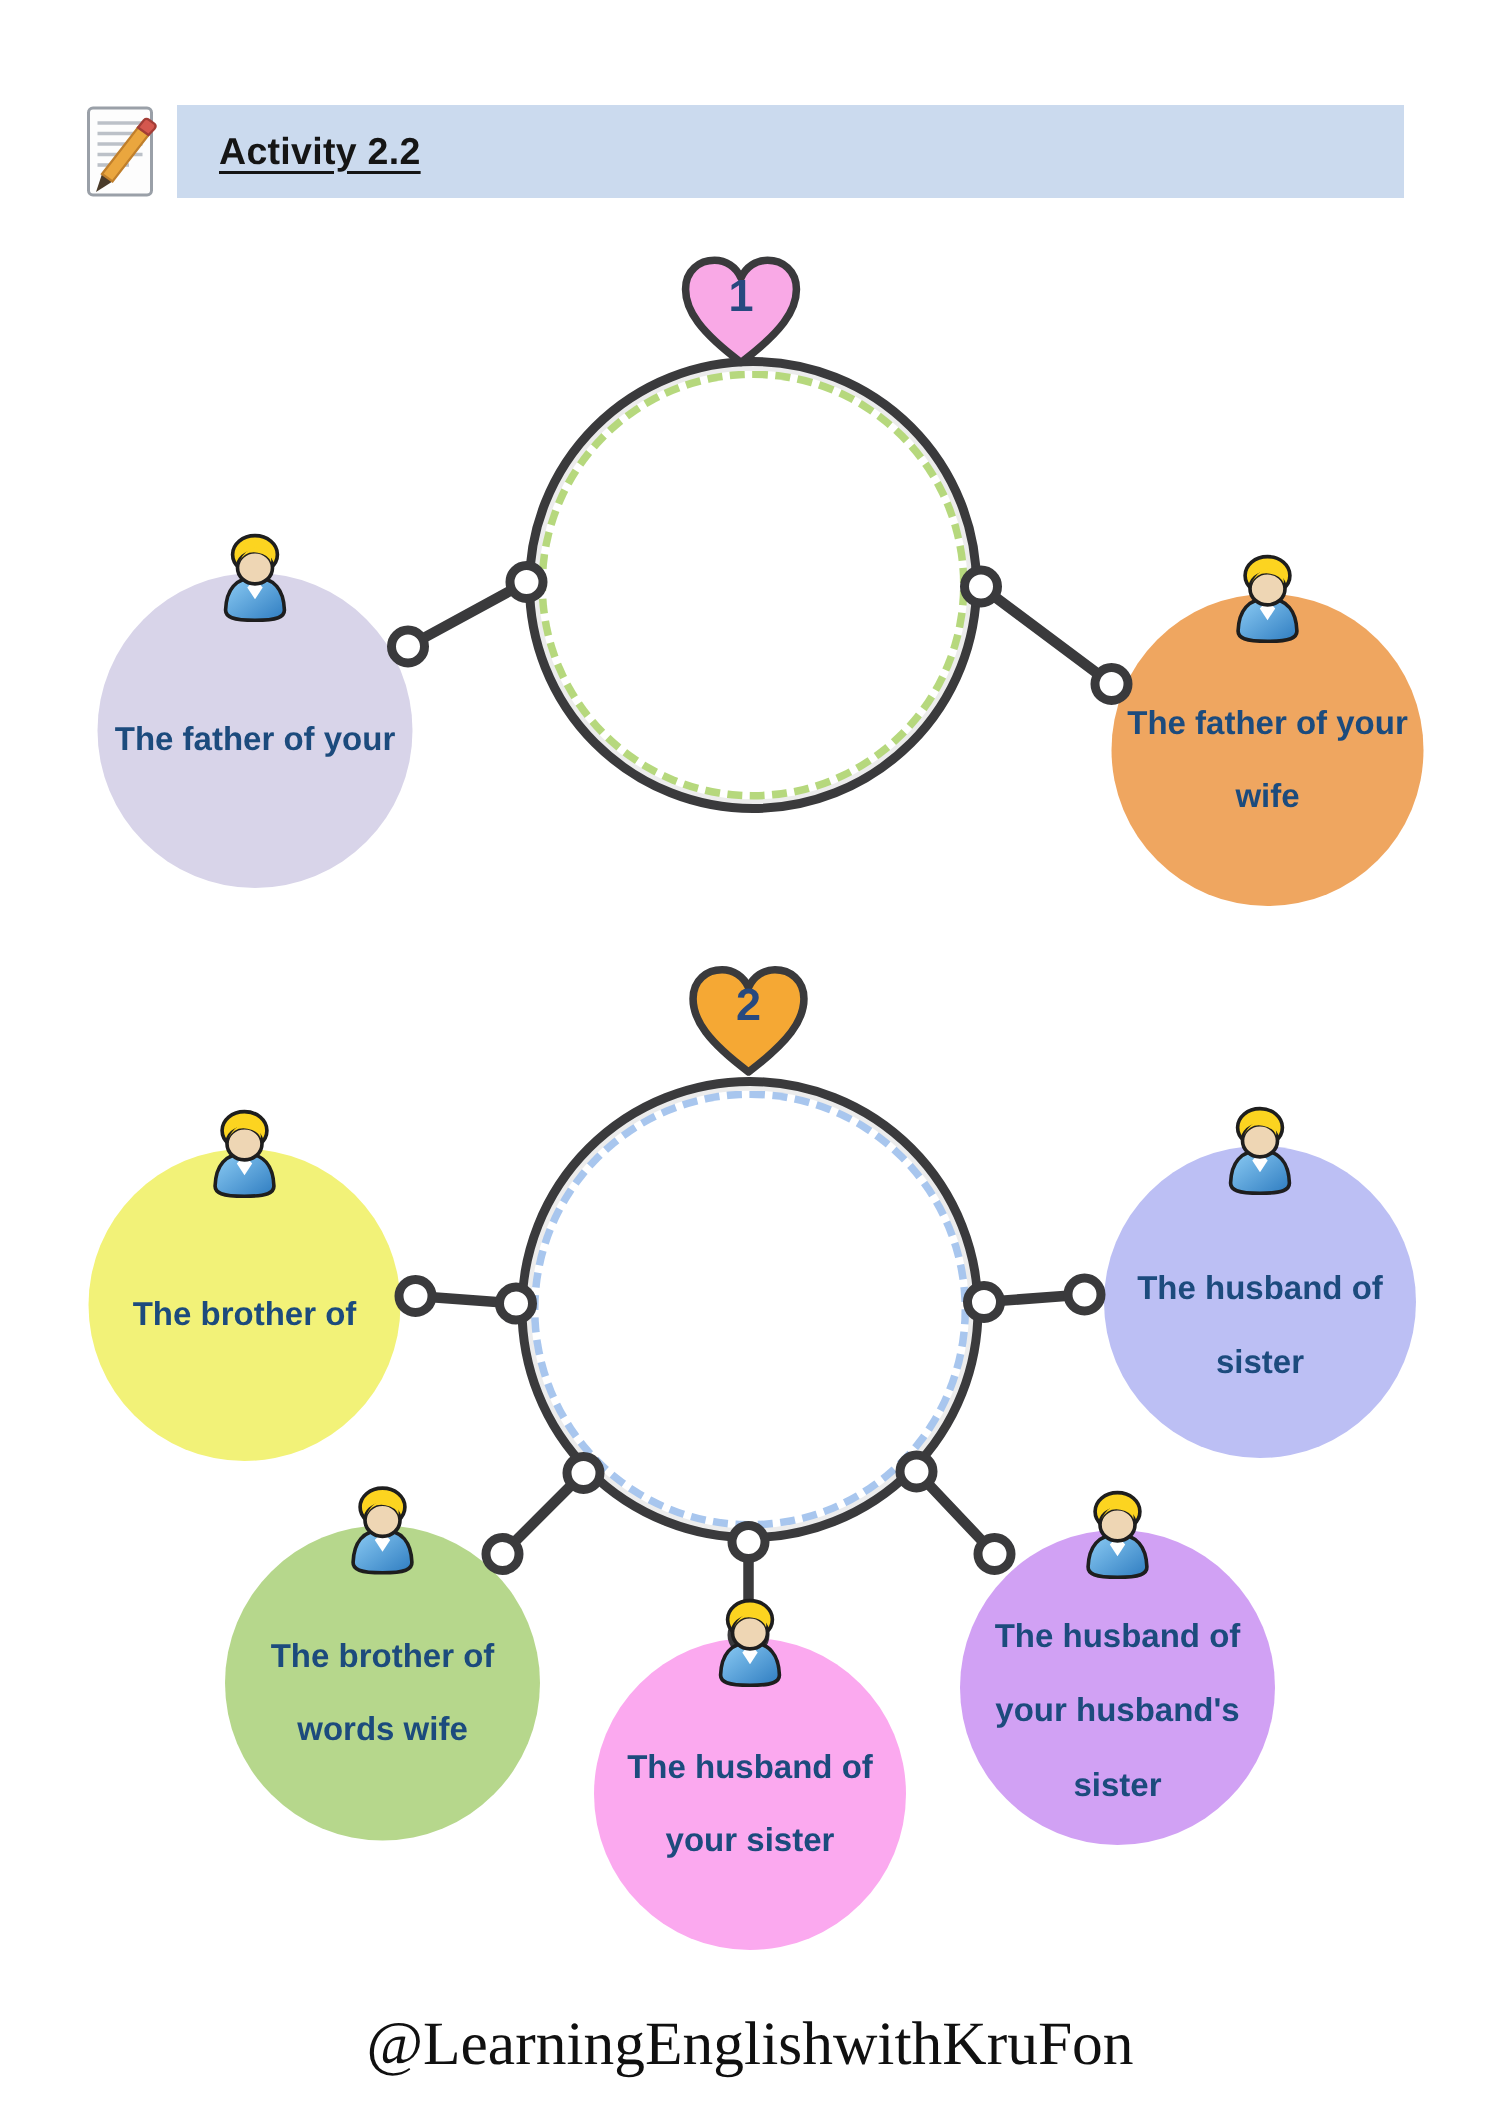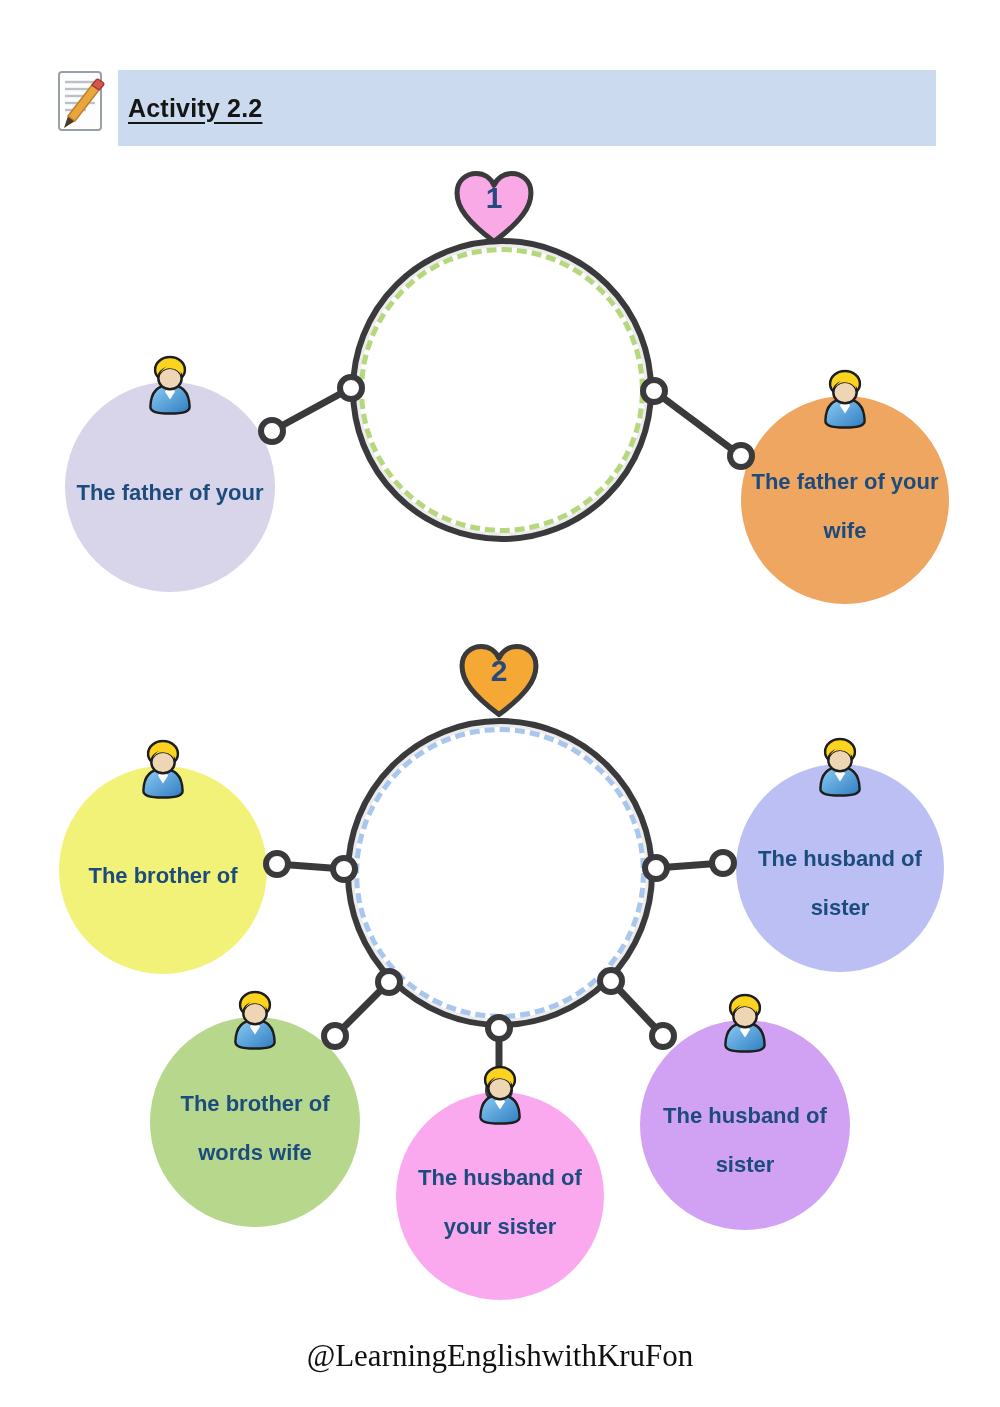--- a/index.html
+++ b/index.html
@@ -3,22 +3,22 @@
 <meta charset="utf-8">
 <style>
   * { margin:0; padding:0; box-sizing:border-box; }
   html,body { background:#ffffff; }
   body { font-family:"Liberation Sans", sans-serif; }
   .page { position:relative; width:1000px; height:1407px; margin:0 auto; background:#ffffff; overflow:hidden; }
 
   
   .hdr-icon { position:absolute; left:56px; top:70px; width:56px; height:64px; }
   .hdr-icon svg { width:100%; height:100%; display:block; }
-  .hdr-bar { position:absolute; left:118px; top:70px; width:818px; height:76px;
-             display:flex; align-items:center; padding-left:10px;
+  .hdr-bar { position:absolute; left:118px; top:70px; width:818px; height:62px;
+             display:flex; align-items:center; padding-left:28px;
              font-size:25px; font-weight:700; color:#151515; letter-spacing:.2px; }
   .hdr-bar .act { text-decoration:underline; text-underline-offset:5px; margin-right:11px; white-space:nowrap; }
 
   
   .drop-circle { position:absolute; border:6px solid #3a3a3c; border-radius:50%; background:#ececec; }
   .drop-circle .dashed { position:absolute; inset:3px; border:5px dashed #999; border-radius:50%; background:#ffffff; }
   .c1 { left:350px; top:238px; width:304px; height:304px; }
   .c2 { left:345px; top:718px; width:310px; height:310px; }
 
   
@@ -44,21 +44,21 @@
   .b1 { left:65px;  top:382px;  width:210px; height:210px; }
   .b2 { left:741px; top:396px;  width:208px; height:208px; }
   .b3 { left:59px;  top:766px;  width:208px; height:208px; }
   .b4 { left:736px; top:764px;  width:208px; height:208px; }
   .b5 { left:150px; top:1017px; width:210px; height:210px; }
   .b6 { left:396px; top:1092px; width:208px; height:208px; }
   .b7 { left:640px; top:1020px; width:210px; height:210px; }
 
   
   .footer { position:absolute; left:0; right:0; top:1338px; text-align:center;
-            font-family:"Liberation Serif", serif; font-size:31px; color:#101010; }
+            font-family:"Liberation Serif", serif; font-size:41px; color:#101010; }
 </style>
 </head>
 <body>
 
 <svg style="position:absolute;width:0;height:0" aria-hidden="true">
   <defs>
     <linearGradient id="pbody" x1="0" y1="0" x2="1" y2="1">
       <stop offset="0" stop-color="#8ecdf5"></stop>
         <stop offset="1" stop-color="#2e7cc0"></stop>
     </linearGradient>
@@ -166,20 +166,21 @@
     </div>
   </div>
   <div class="bubble b7 three" style="background-color: rgb(209, 161, 244);">
     <span class="person">
         <svg viewBox="0 0 60 66">
           <use href="#person-sym"></use>
         </svg>
       </span>
     <div class="bubble-text">
       <div>The husband of</div>
+      <div>your husband's</div>
       <div>sister</div>
     </div>
   </div>
 
   <svg class="connectors" width="1000" height="1407" viewBox="0 0 1000 1407">
     <g stroke="#3a3a3c" stroke-width="7" stroke-linecap="round">
       <line x1="351" y1="388" x2="272" y2="431"></line>
       <line x1="654" y1="391" x2="741" y2="456"></line>
       <line x1="344" y1="869" x2="277" y2="864"></line>
       <line x1="656" y1="868" x2="723" y2="863"></line>

